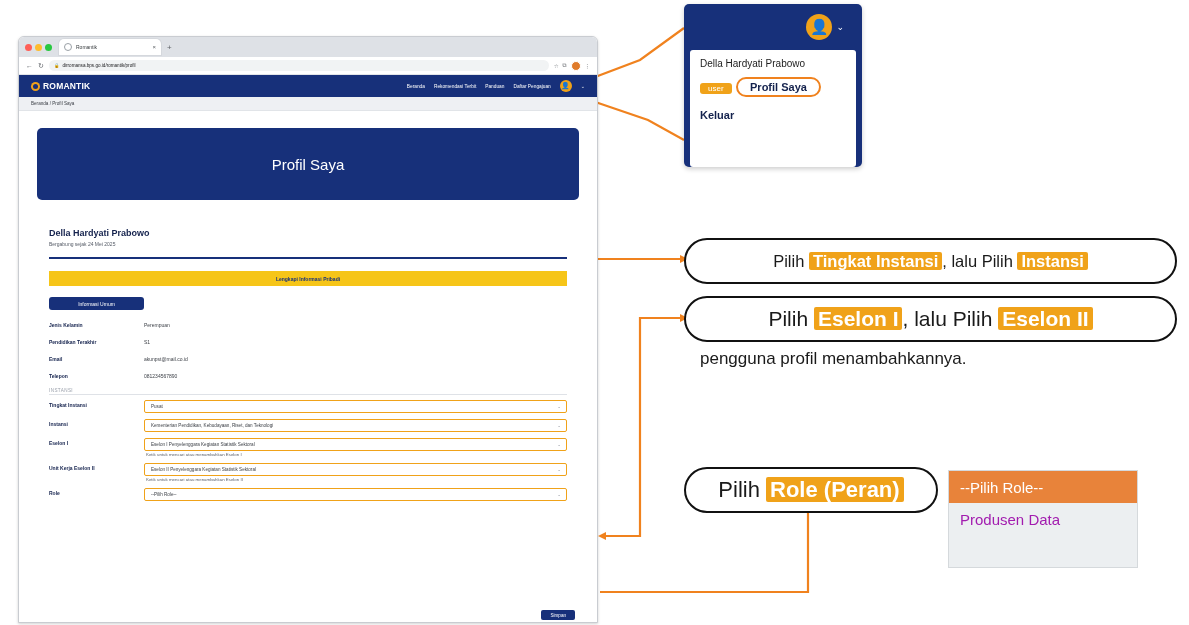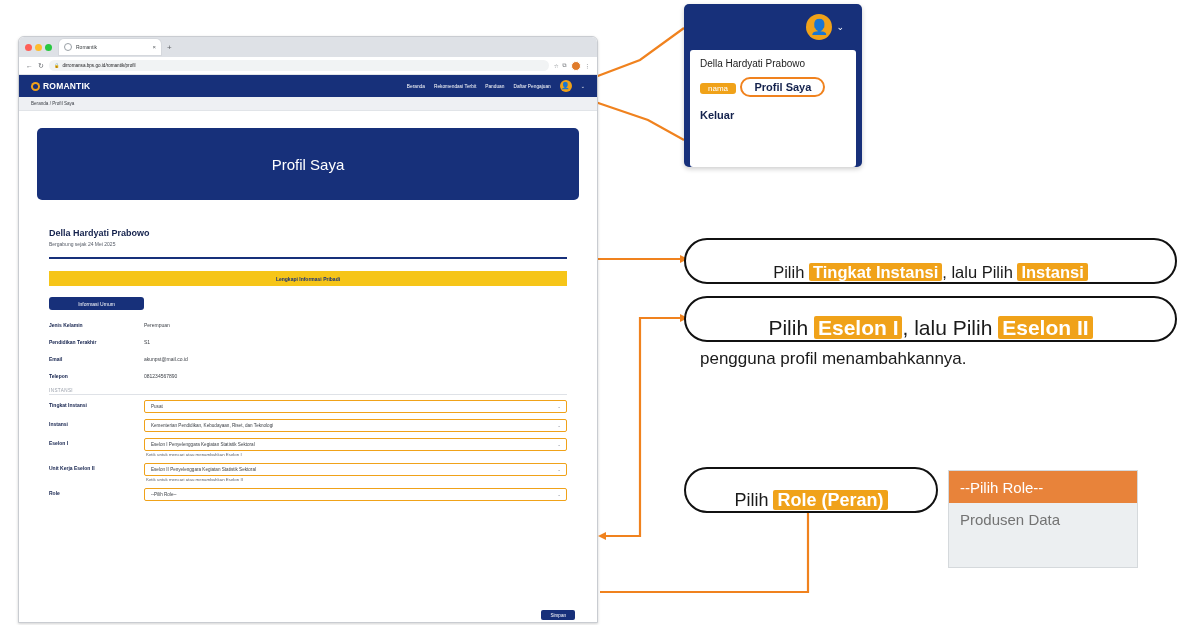--- a/index.html
+++ b/index.html
@@ -166,41 +166,41 @@
   }
   .dd-item.ring {
     display:inline-block; border:2px solid #f0821e; border-radius:14px;
     padding:2px 12px;
   }
   .dd-item.plain { margin-top:12px; }
 
   
   .bubble {
     border:2.5px solid #111; border-radius:26px; background:#fff;
-    display:flex; align-items:flex-end; justify-content:center;
+    display:flex; align-items:center; justify-content:center;
     text-align:center; line-height:1.15;
   }
   #bubble1 { left:684px; top:238px; width:489px; height:42px; font-size:16.5px; }
   #bubble2 { left:684px; top:296px; width:489px; height:42px; font-size:21px; }
-  #bubble3 { left:684px; top:467px; width:250px; height:42px; font-size:18px; }
+  #bubble3 { left:684px; top:467px; width:250px; height:42px; font-size:22px; }
   .hl { background:#f0a219; color:#fff; padding:0 4px; border-radius:2px; font-weight:bold; }
 
   #note {
     left:700px; top:348px; width:470px;
     font-size:17px; color:#1a1a1a; line-height:1.35;
   }
 
   
   #rolelist {
     left:948px; top:470px; width:188px; height:96px;
     background:#eceff1; border:1px solid #d5d9dc;
   }
   #rolelist .opt {
     height:32px; display:flex; align-items:center; padding-left:11px;
-    font-size:15px; color:#737373;
+    font-size:15px; color:#a21caf;
   }
   #rolelist .opt.sel-opt { background:#e8833a; color:#fff; }
 
   
   #lines { left:0; top:0; width:1189px; height:625px; }
 </style>
 </head>
 <body>
 
 <svg id="lines" class="abs">
@@ -366,21 +366,21 @@
   <div class="save-btn">Simpan</div>
 </div>
 
 <div id="dropdown" class="abs">
   <div class="dd-top">
     <span class="dd-avatar">👤</span>
     <span class="dd-caret">⌄</span>
   </div>
   <div class="dd-panel">
     <div class="dd-name">Della Hardyati Prabowo</div>
-    <div class="dd-badge">nama</div>
+    <div class="dd-badge">user</div>
     <div class="dd-item ring">Profil Saya</div>
     <div class="dd-item plain">Keluar</div>
   </div>
 </div>
 
 <div id="bubble1" class="bubble abs">
   <div>
     <span>Pilih </span><span class="hl">Tingkat Instansi</span><span>, lalu Pilih </span><span class="hl">Instansi</span>
   </div>
 </div>

